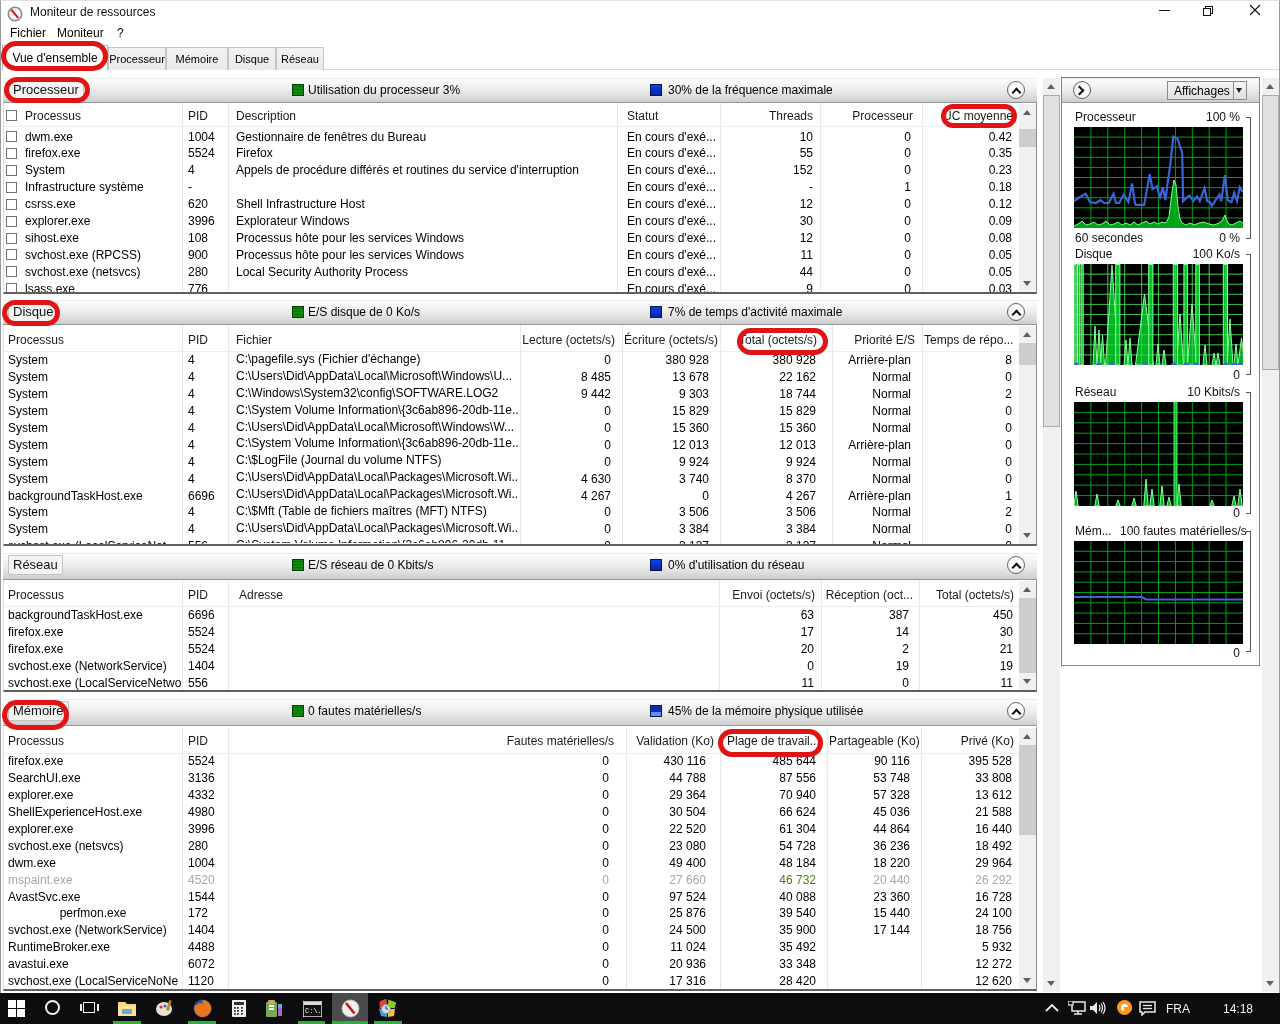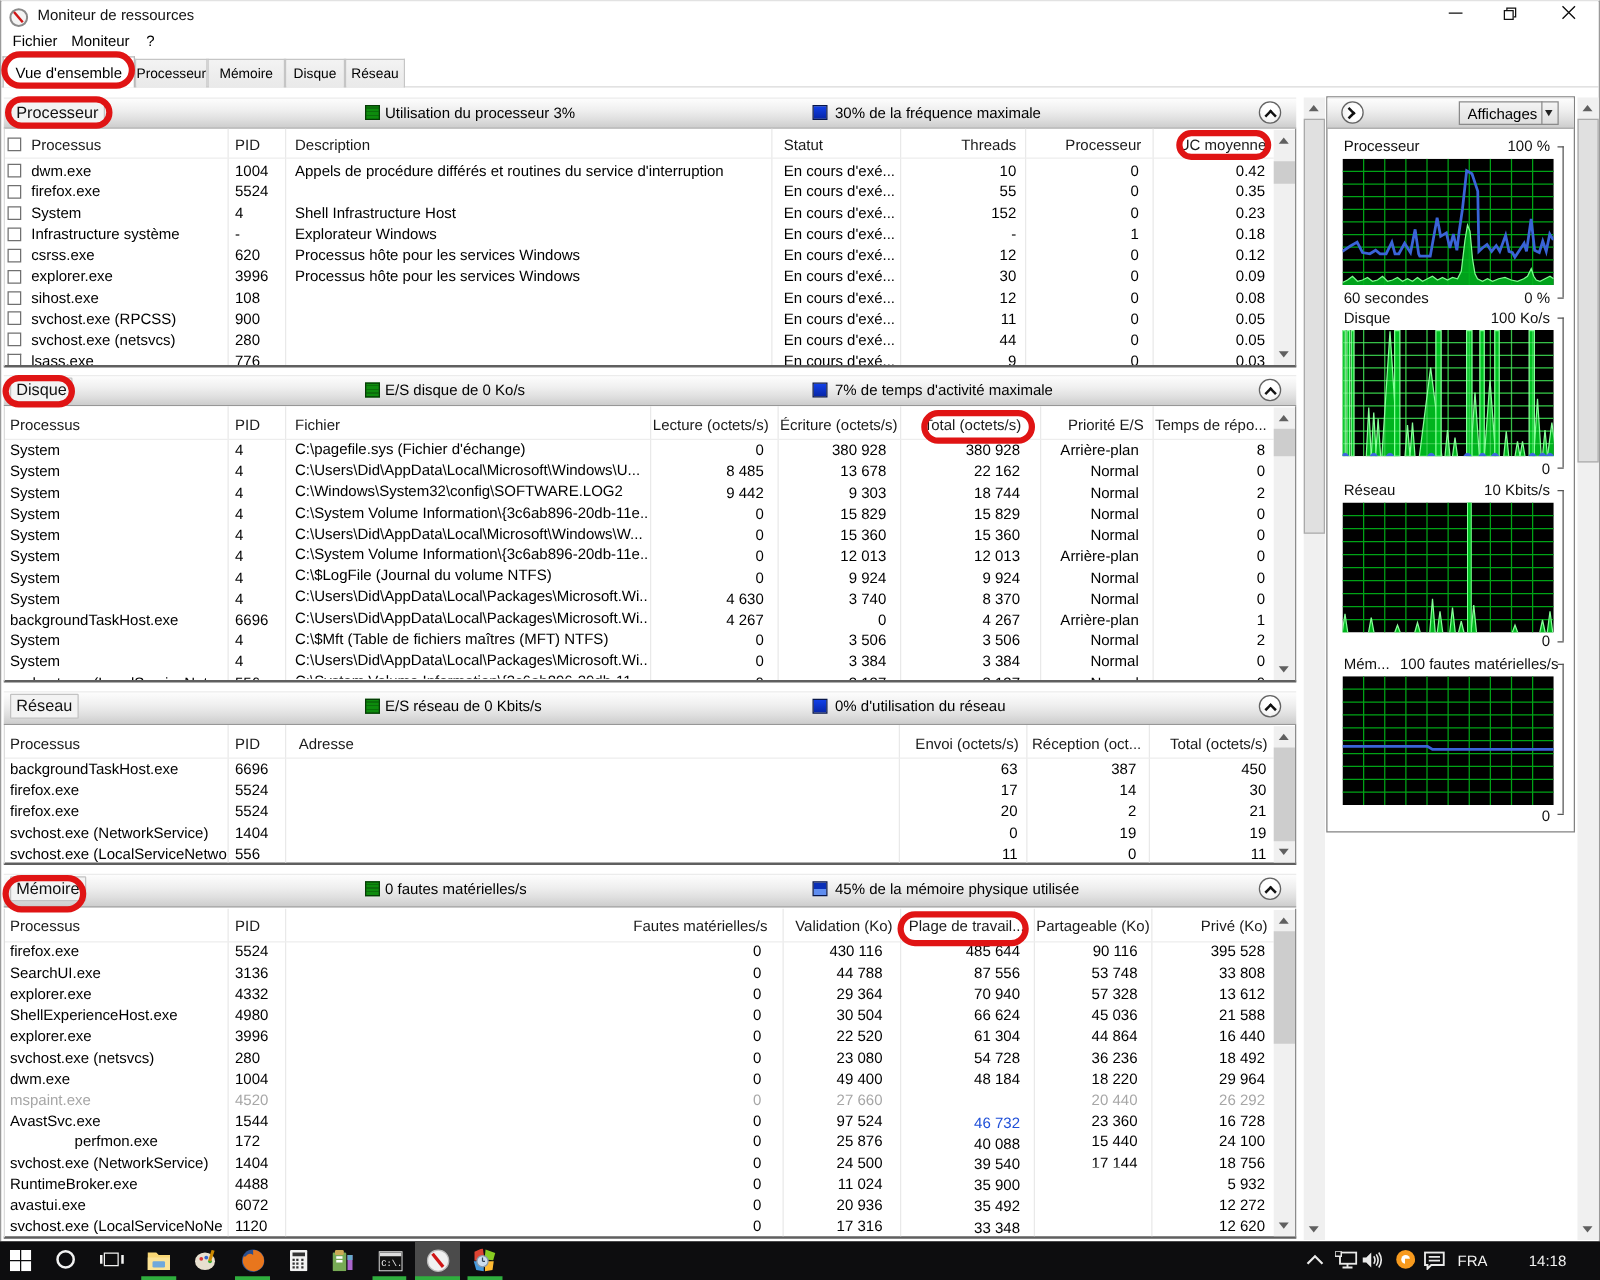--- a/index.html
+++ b/index.html
@@ -94,26 +94,29 @@
 <div class="cell" style="text-align:left;">4</div>
 <div class="cell" style="text-align:left;">-</div>
 <div class="cell" style="text-align:left;">620</div>
 <div class="cell" style="text-align:left;">3996</div>
 <div class="cell" style="text-align:left;">108</div>
 <div class="cell" style="text-align:left;">900</div>
 <div class="cell" style="text-align:left;">280</div>
 <div class="cell" style="text-align:left;">776</div>
 </div>
 <div class="abs" style="left:236px;top:128.6px;width:375px;height:163.4px;overflow:hidden;">
+<div class="cell" style="text-align:left;">Gestionnaire de fenêtres du Bureau</div>
+<div class="cell" style="text-align:left;">Firefox</div>
 <div class="cell" style="text-align:left;">Appels de procédure différés et routines du service d'interruption</div>
 <div class="cell" style="text-align:left;"></div>
 <div class="cell" style="text-align:left;">Shell Infrastructure Host</div>
 <div class="cell" style="text-align:left;">Explorateur Windows</div>
 <div class="cell" style="text-align:left;">Processus hôte pour les services Windows</div>
 <div class="cell" style="text-align:left;">Processus hôte pour les services Windows</div>
+<div class="cell" style="text-align:left;">Local Security Authority Process</div>
 </div>
 <div class="abs" style="left:627px;top:128.6px;width:90px;height:163.4px;overflow:hidden;">
 <div class="cell" style="text-align:left;">En cours d'exé...</div>
 <div class="cell" style="text-align:left;">En cours d'exé...</div>
 <div class="cell" style="text-align:left;">En cours d'exé...</div>
 <div class="cell" style="text-align:left;">En cours d'exé...</div>
 <div class="cell" style="text-align:left;">En cours d'exé...</div>
 <div class="cell" style="text-align:left;">En cours d'exé...</div>
 <div class="cell" style="text-align:left;">En cours d'exé...</div>
 <div class="cell" style="text-align:left;">En cours d'exé...</div>
@@ -446,21 +449,21 @@
 <div class="cell" style="text-align:right;">17 316</div>
 </div>
 <div class="abs" style="left:727px;top:753.4px;width:89px;height:235.6px;overflow:hidden;">
 <div class="cell" style="text-align:right;">485 644</div>
 <div class="cell" style="text-align:right;">87 556</div>
 <div class="cell" style="text-align:right;">70 940</div>
 <div class="cell" style="text-align:right;">66 624</div>
 <div class="cell" style="text-align:right;">61 304</div>
 <div class="cell" style="text-align:right;">54 728</div>
 <div class="cell" style="text-align:right;">48 184</div>
-<div class="cell" style="text-align:right;color:#1d4ed8;margin-top:18px;">46 732</div>
+<div class="cell" style="text-align:right;color:#4d7c0f;">46 732</div>
 <div class="cell" style="text-align:right;">40 088</div>
 <div class="cell" style="text-align:right;">39 540</div>
 <div class="cell" style="text-align:right;">35 900</div>
 <div class="cell" style="text-align:right;">35 492</div>
 <div class="cell" style="text-align:right;">33 348</div>
 <div class="cell" style="text-align:right;">28 420</div>
 </div>
 <div class="abs" style="left:829px;top:753.4px;width:81px;height:181px;overflow:hidden;">
 <div class="cell" style="text-align:right;">90 116</div>
 <div class="cell" style="text-align:right;">53 748</div>

